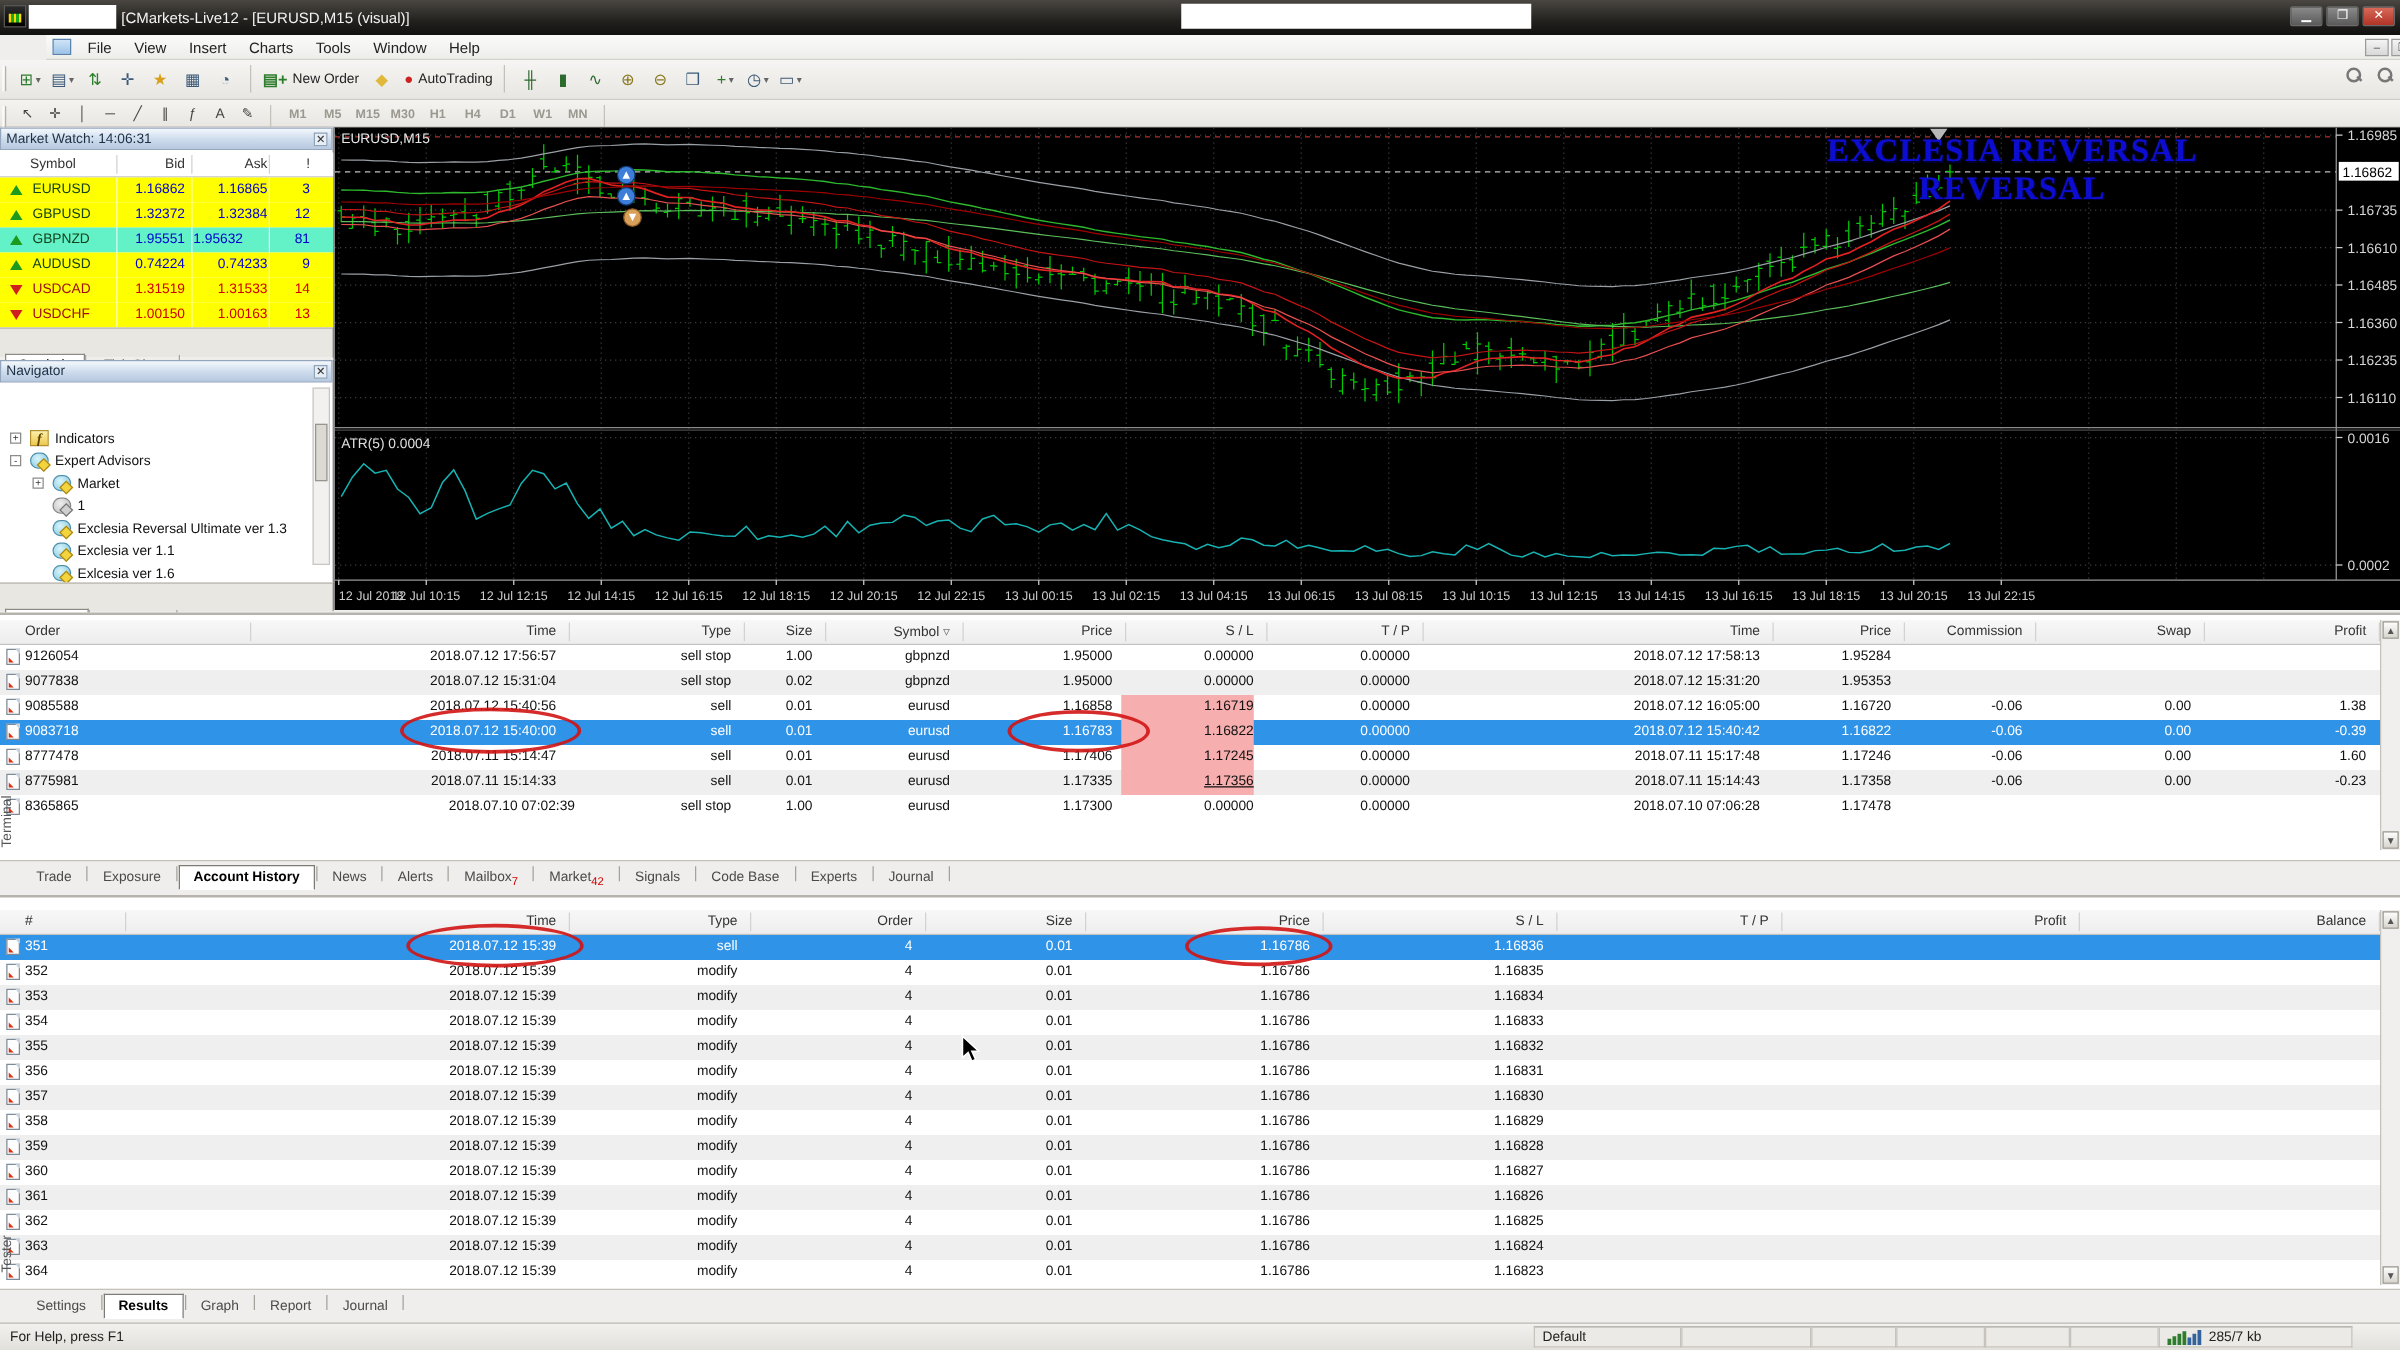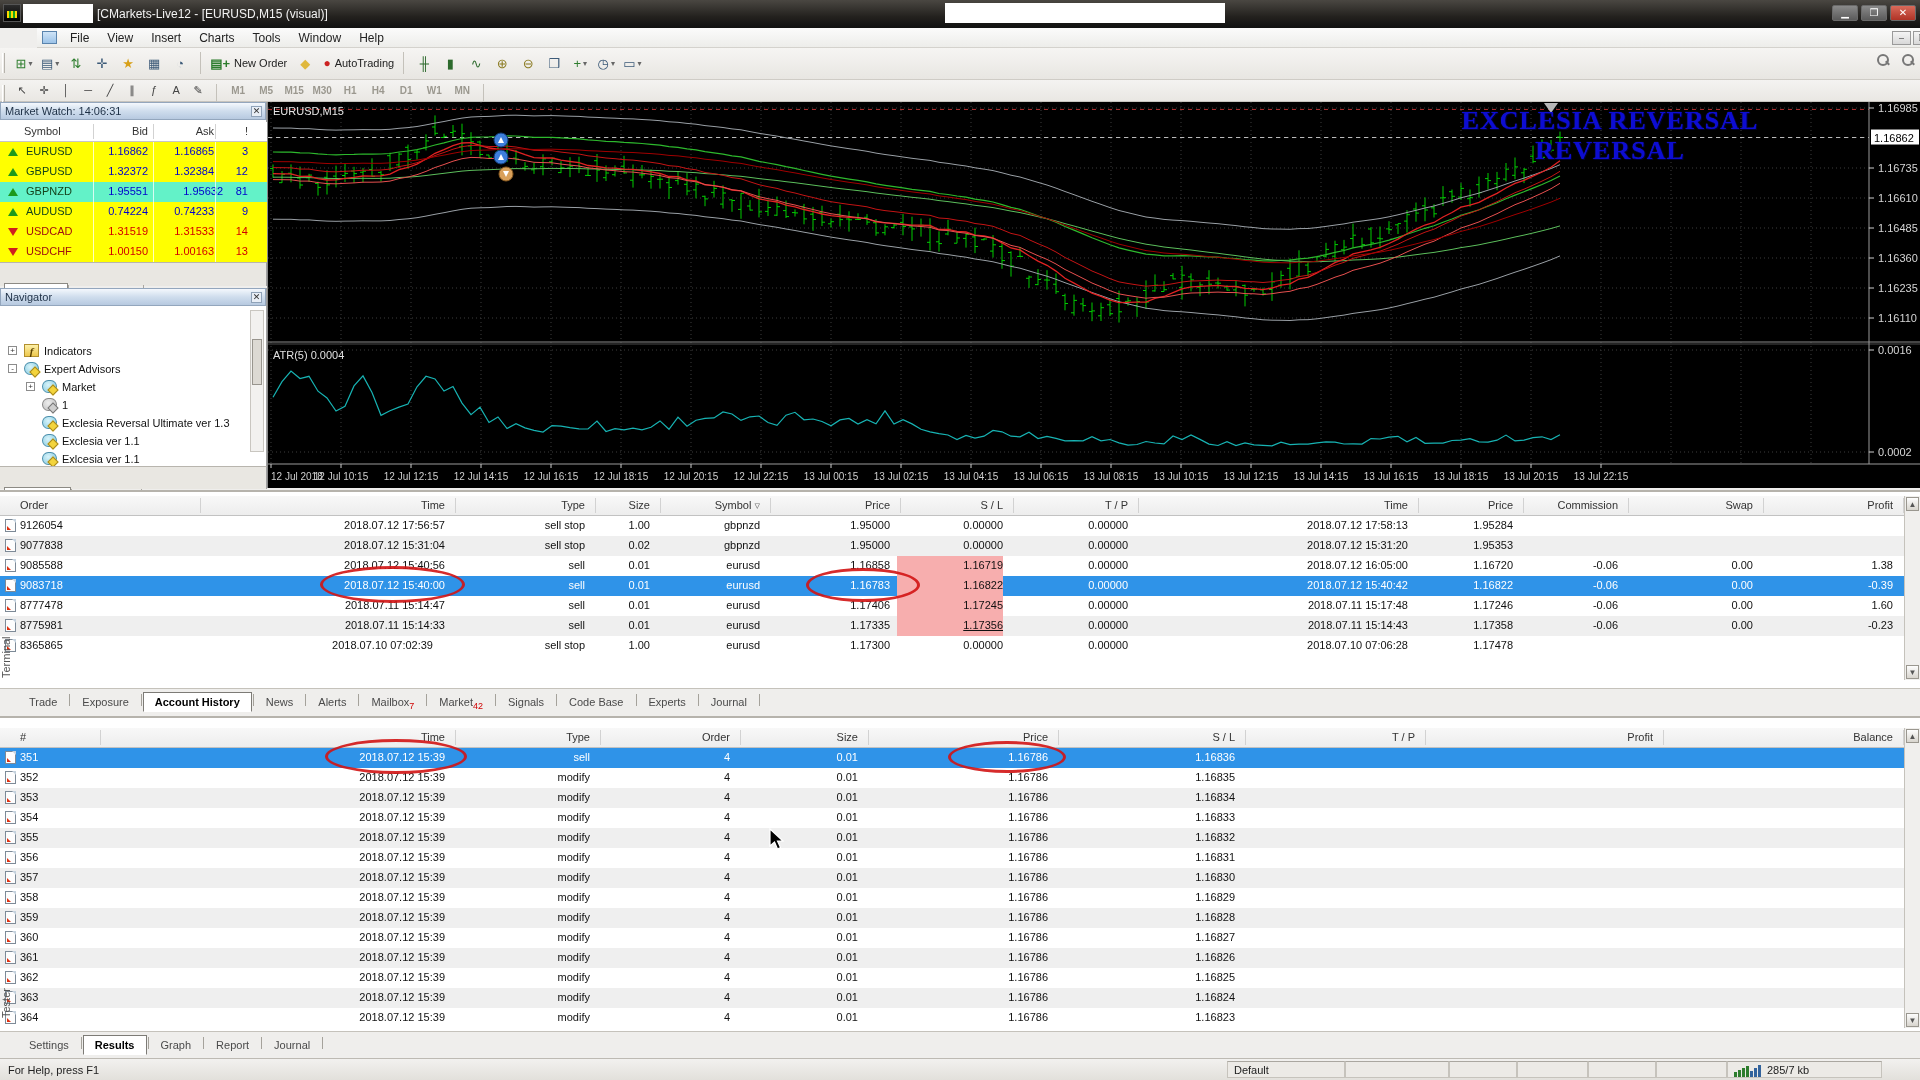--- a/index.html
+++ b/index.html
@@ -282,21 +282,21 @@
           <span class="mw-cell up-val" style="left: 159px; width: 55px; text-align: right;">1.32384</span>
           <span class="mw-cell up-val" style="left: 220px; width: 28px; text-align: right;">12</span>
           <span class="mw-sep" style="left: 93px;"></span>
           <span class="mw-sep" style="left: 153px;"></span>
           <span class="mw-sep" style="left: 215px;"></span>
         </div>
         <div class="mw-row c" style="top: 40px;">
           <span class="tri-up"></span>
           <span class="mw-cell up-sym" style="left: 26px;">GBPNZD</span>
           <span class="mw-cell up-val" style="left: 93px; width: 55px; text-align: right;">1.95551</span>
-          <span class="mw-cell up-val" style="left: 168px; width: 55px; text-align: right;">1.95632</span>
+          <span class="mw-cell up-val" style="left: 147px; width: 55px; text-align: center;">1.95632</span>
           <span class="mw-cell up-val" style="left: 220px; width: 28px; text-align: right;">81</span>
           <span class="mw-sep" style="left: 93px;"></span>
           <span class="mw-sep" style="left: 153px;"></span>
           <span class="mw-sep" style="left: 215px;"></span>
         </div>
         <div class="mw-row y" style="top: 60px;">
           <span class="tri-up"></span>
           <span class="mw-cell up-sym" style="left: 26px;">AUDUSD</span>
           <span class="mw-cell up-val" style="left: 93px; width: 55px; text-align: right;">0.74224</span>
           <span class="mw-cell up-val" style="left: 159px; width: 55px; text-align: right;">0.74233</span>
@@ -358,21 +358,21 @@
         <div class="tree-row" style="top: 106px;">
           <span class="ticon ea" style="left: 42px;"></span>
           <span class="tree-label" style="left: 62px;">Exclesia Reversal Ultimate ver 1.3</span>
         </div>
         <div class="tree-row" style="top: 124px;">
           <span class="ticon ea" style="left: 42px;"></span>
           <span class="tree-label" style="left: 62px;">Exclesia ver 1.1</span>
         </div>
         <div class="tree-row" style="top: 142px;">
           <span class="ticon ea" style="left: 42px;"></span>
-          <span class="tree-label" style="left: 62px;">Exlcesia ver 1.1</span>
+          <span class="tree-label" style="left: 62px;">Exlcesia ver 1.6</span>
         </div>
       </div>
     <div id="nav-scroll">
         <div id="nav-thumb"></div>
       </div>
   </div>
   <div class="bottom-tabs" style="top:466px;height:23px;" id="nav-tabs"><span class="btab active">Common</span><span class="btab-sep"></span><span class="btab">Favorites</span><span class="btab-sep"></span></div>
 
   <div id="chart-wrap">
     <svg id="chart-svg" width="1653" height="386" xmlns="http://www.w3.org/2000/svg">
@@ -1053,21 +1053,21 @@
           <span class="cell" style="left: 1008px; width: 120px;">0.00000</span>
           <span class="cell" style="left: 1138px; width: 270px;">2018.07.11 15:14:43</span>
           <span class="cell" style="left: 1413px; width: 100px;">1.17358</span>
           <span class="cell" style="left: 1518px; width: 100px;">-0.06</span>
           <span class="cell" style="left: 1623px; width: 130px;">0.00</span>
           <span class="cell" style="left: 1758px; width: 135px;">-0.23</span>
         </div>
         <div class="trow" style="top: 120px;">
           <span class="doc-icon"></span>
           <span class="cell l" style="left: 20px;">8365865</span>
-          <span class="cell" style="left: 193px; width: 240px; text-align: right;">2018.07.10 07:02:39</span>
+          <span class="cell" style="left: 220px; width: 240px; text-align: right;">2018.07.10 07:02:39</span>
           <span class="cell" style="left: 455px; width: 130px;">sell stop</span>
           <span class="cell" style="left: 590px; width: 60px;">1.00</span>
           <span class="cell" style="left: 655px; width: 105px;">eurusd</span>
           <span class="cell" style="left: 765px; width: 125px;">1.17300</span>
           <span class="cell" style="left: 897px; width: 106px;">0.00000</span>
           <span class="cell" style="left: 1008px; width: 120px;">0.00000</span>
           <span class="cell" style="left: 1138px; width: 270px;">2018.07.10 07:06:28</span>
           <span class="cell" style="left: 1413px; width: 100px;">1.17478</span>
           <span class="cell" style="left: 1518px; width: 100px;"></span>
           <span class="cell" style="left: 1623px; width: 130px;"></span>

